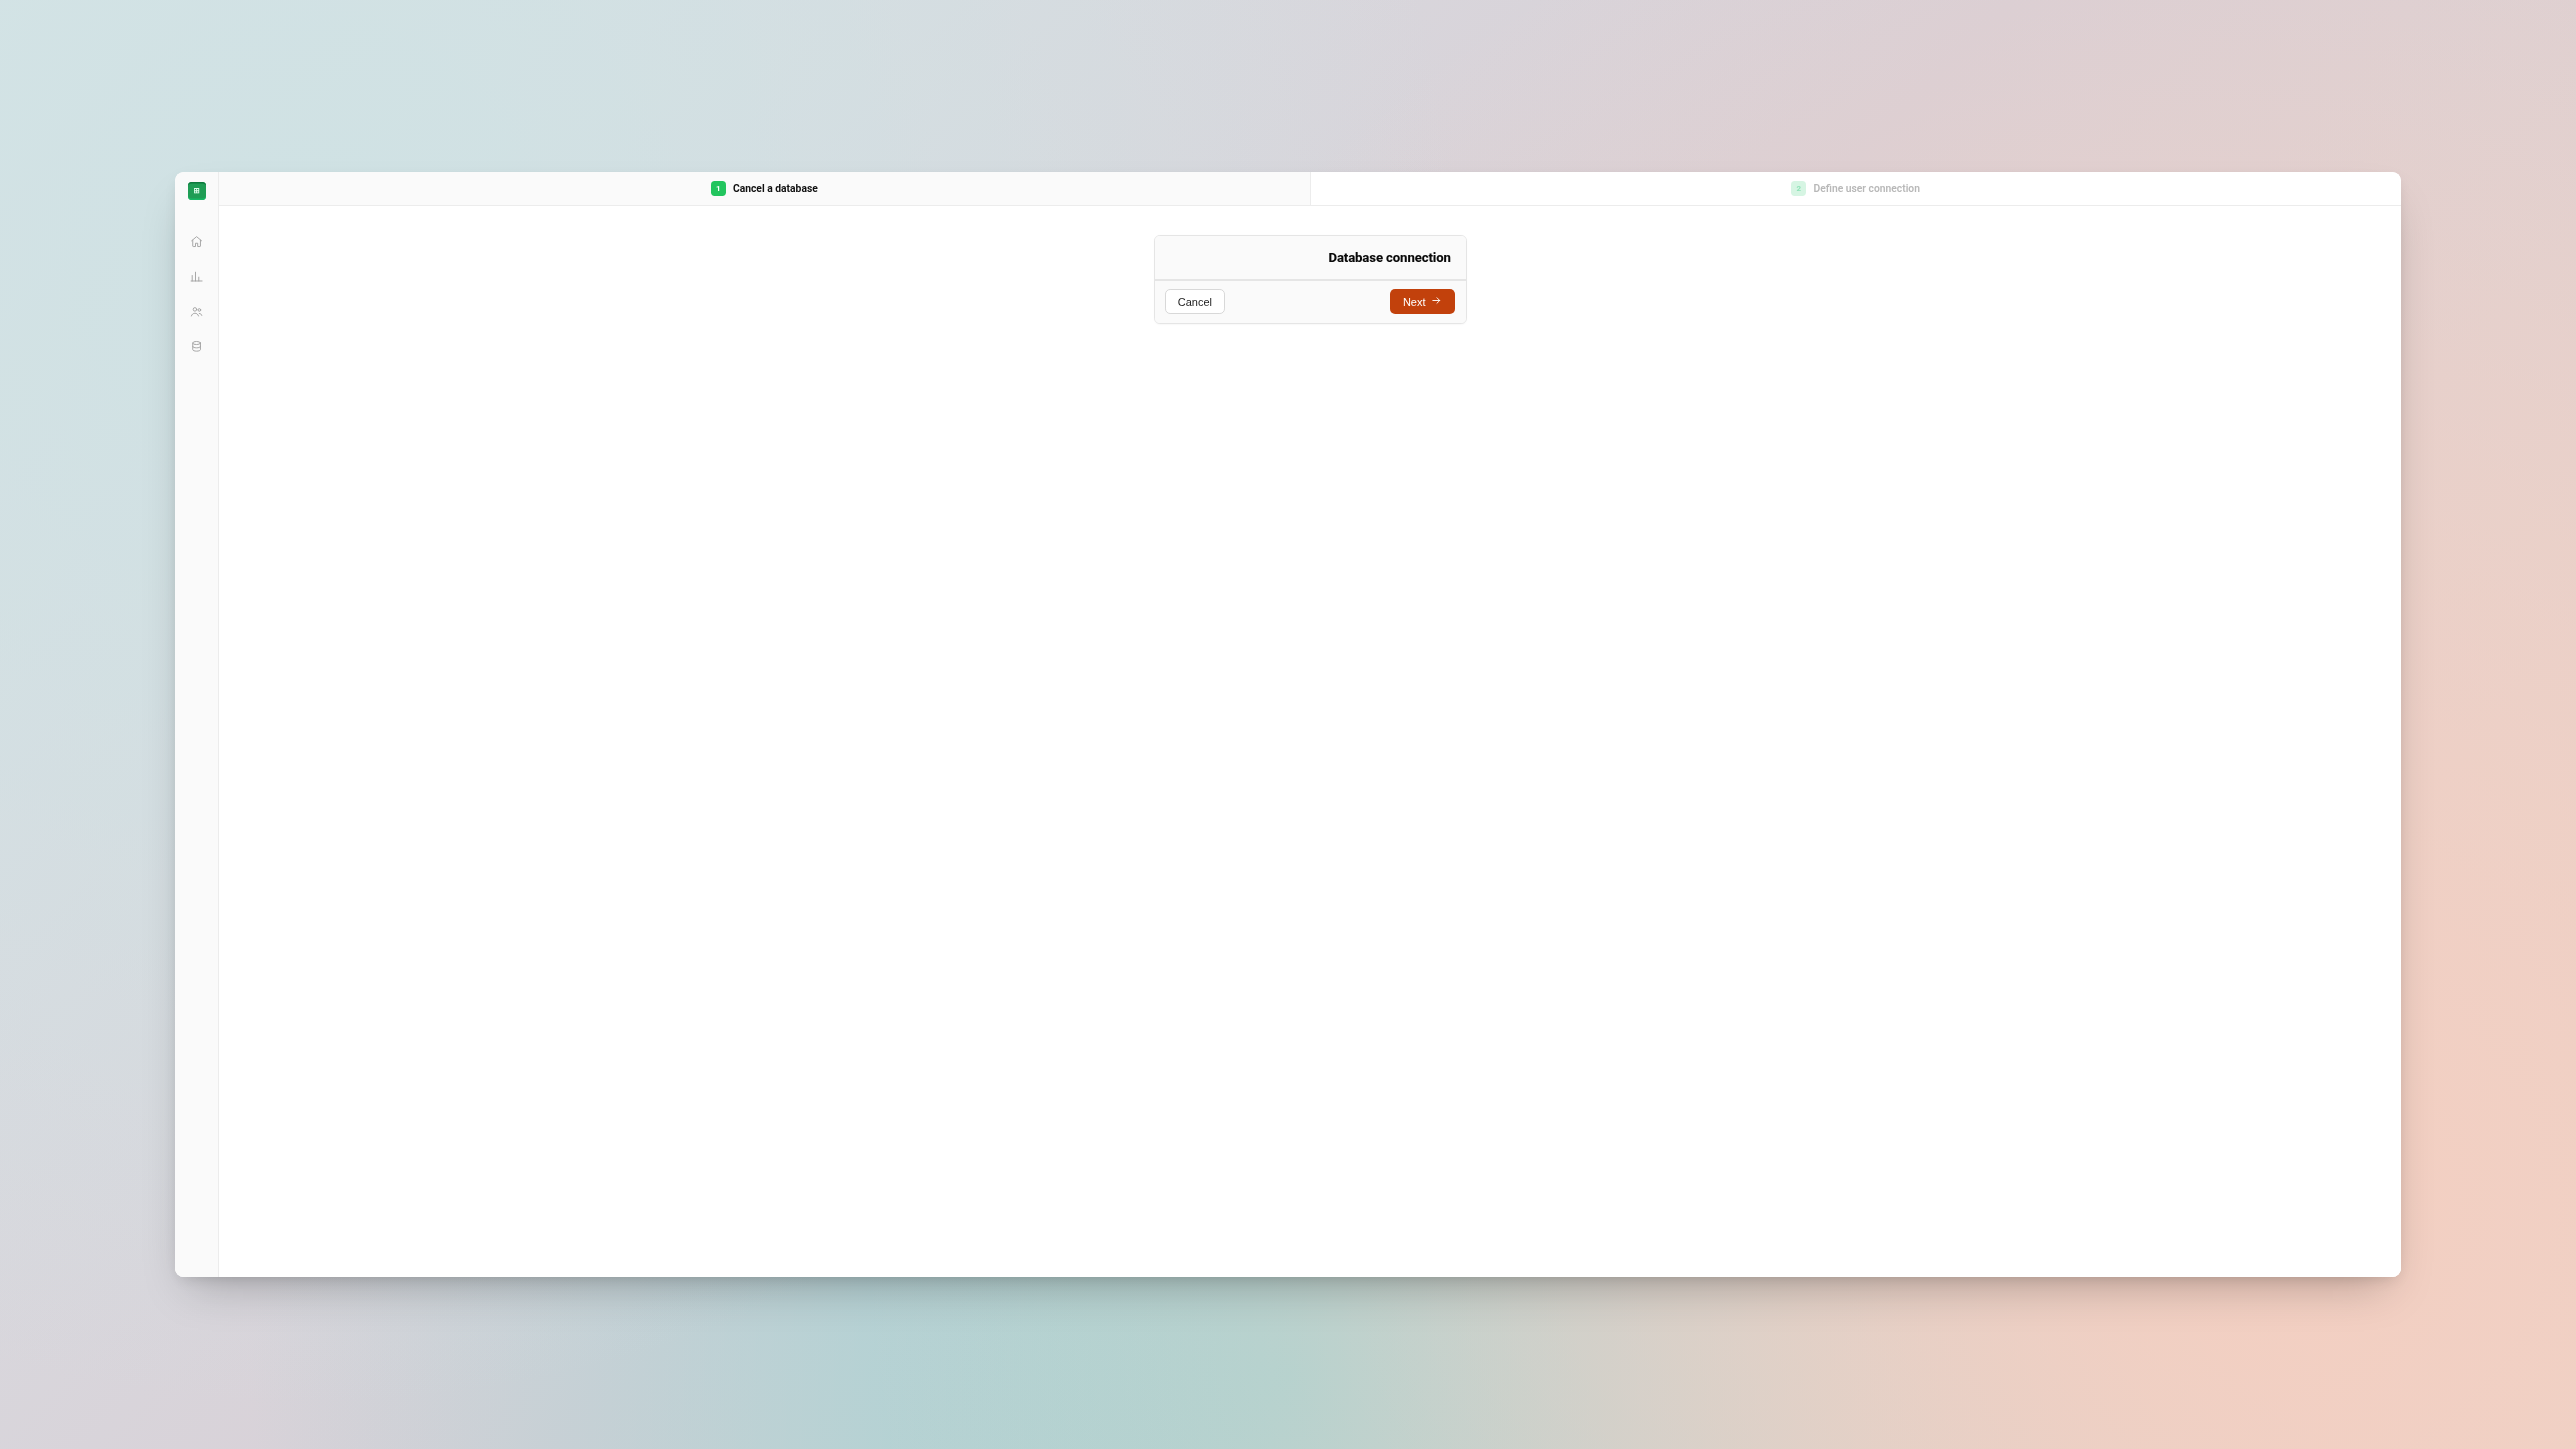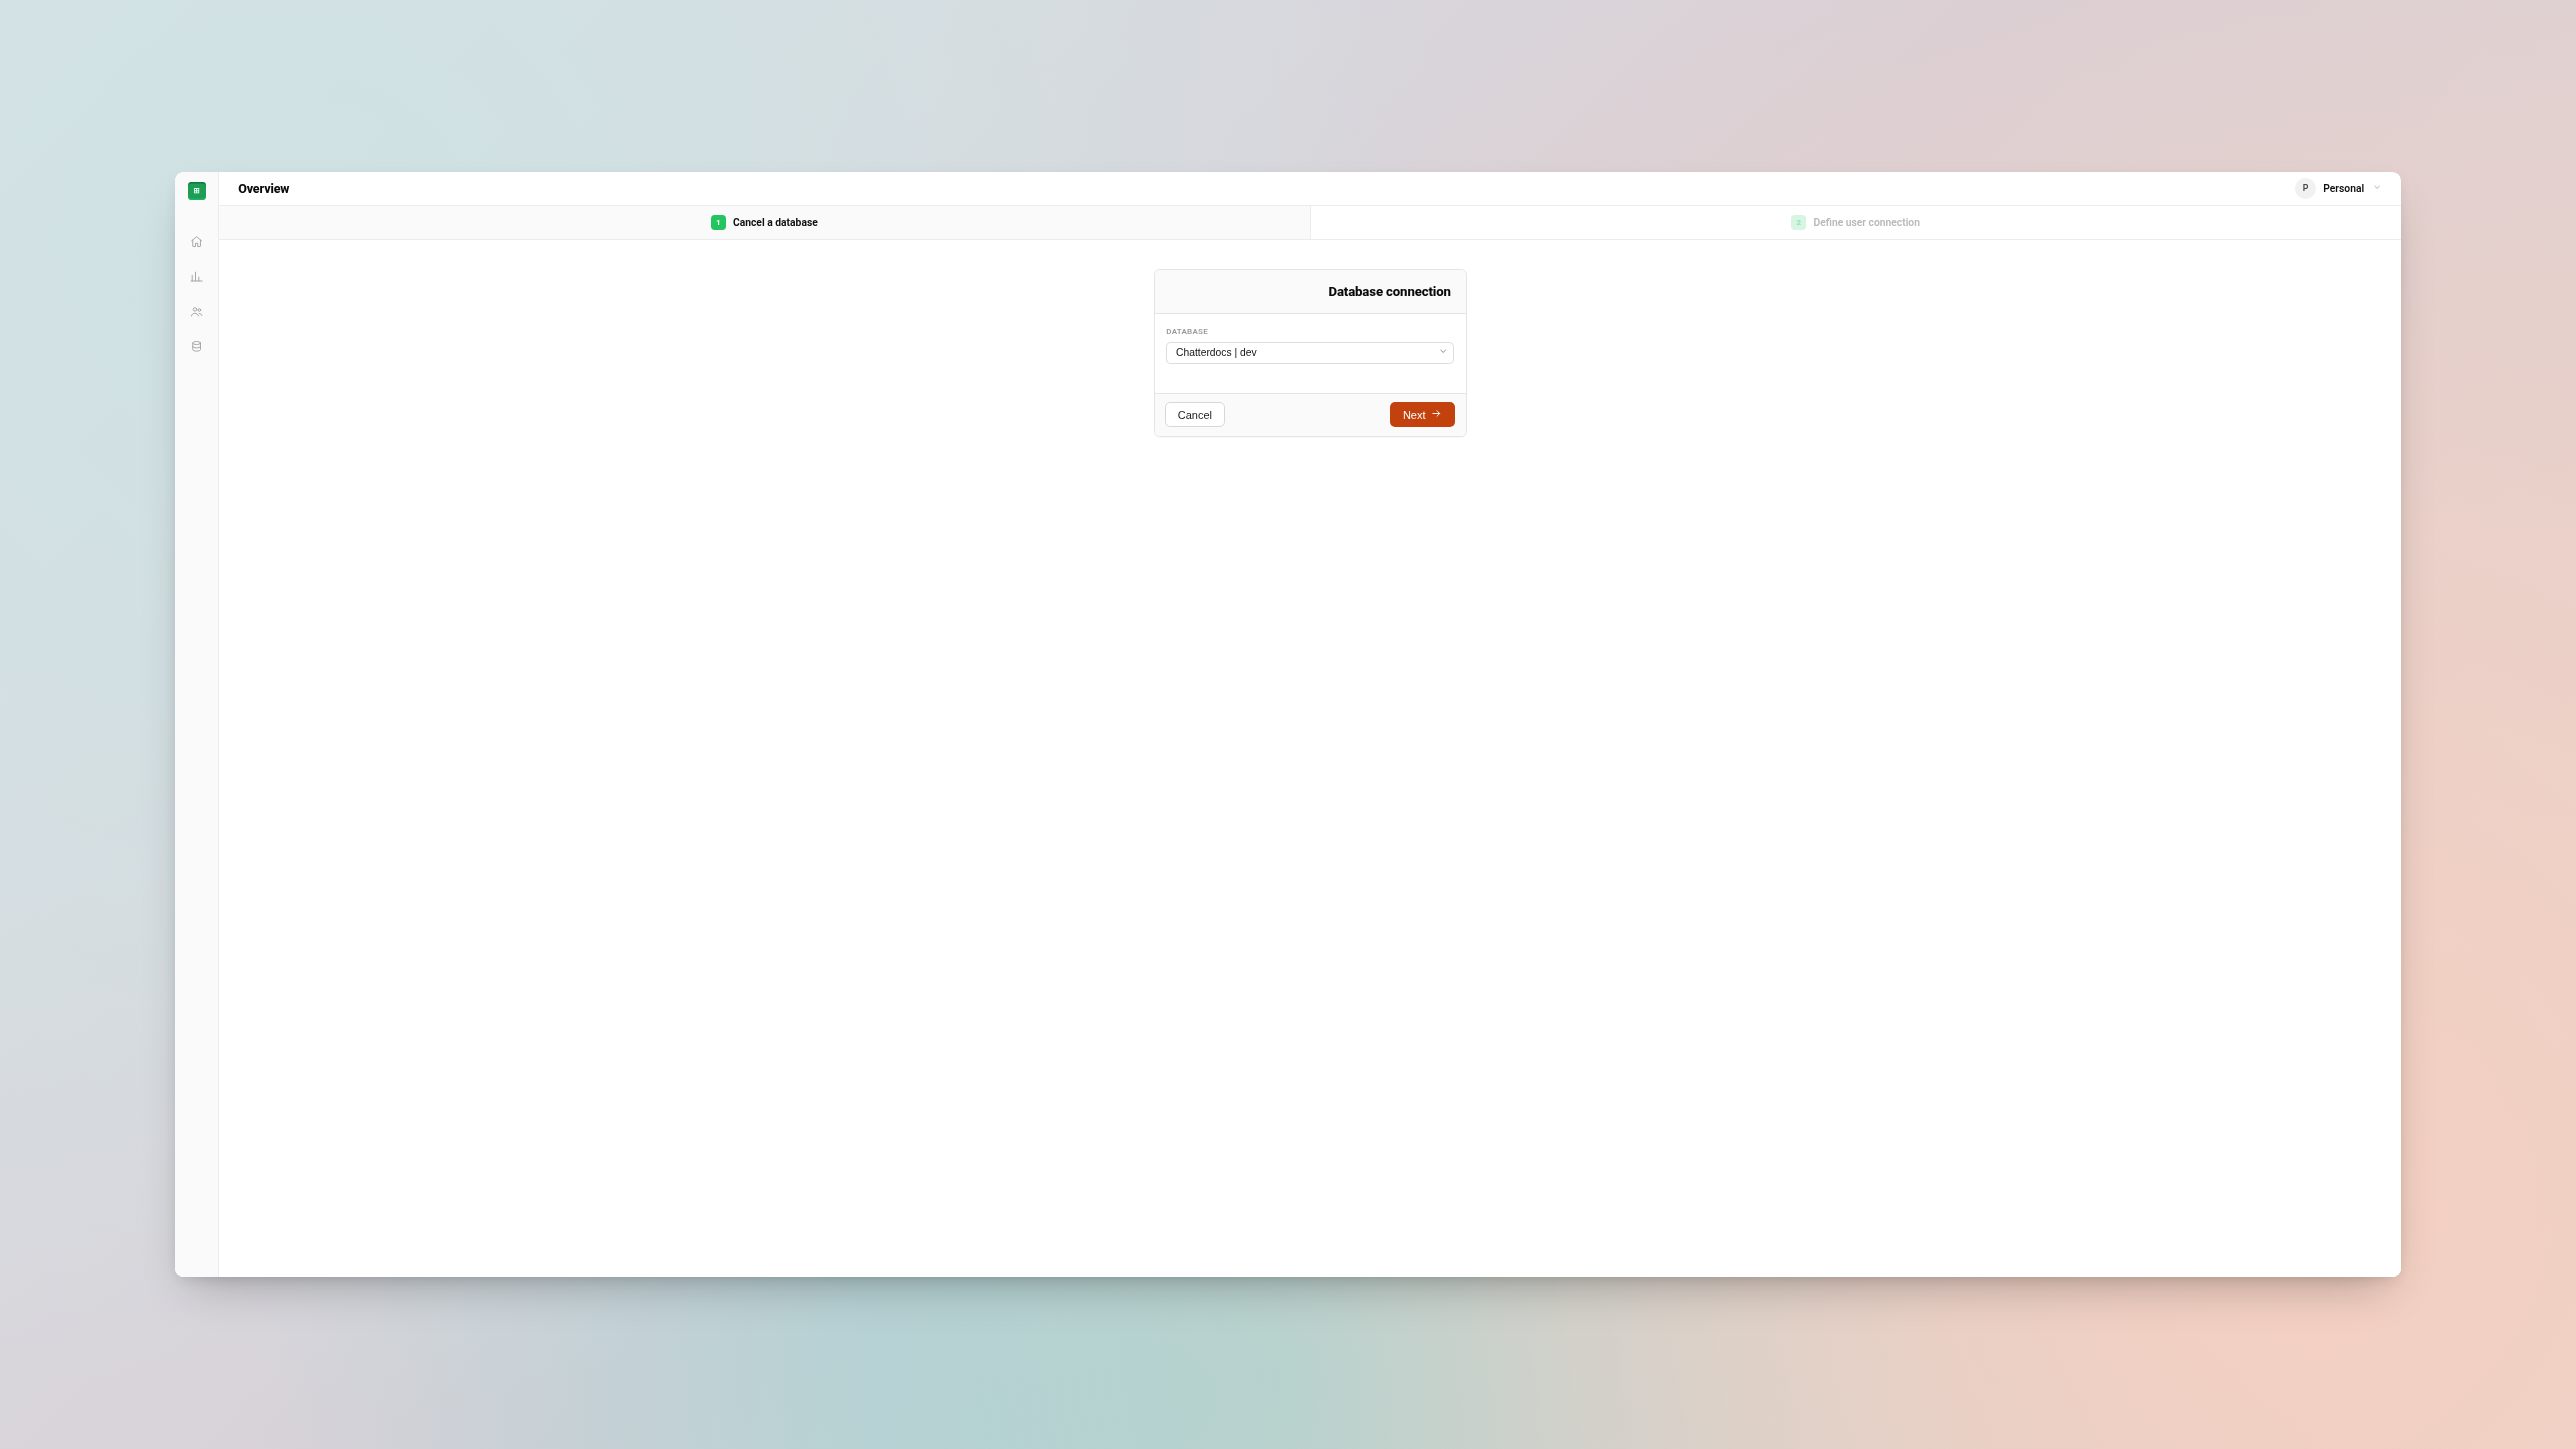--- a/index.html
+++ b/index.html
@@ -223,61 +223,36 @@
             <ellipse cx="12" cy="5.5" rx="7" ry="2.8"></ellipse>
             <path d="M5 5.5v6c0 1.55 3.13 2.8 7 2.8s7-1.25 7-2.8v-6"></path>
             <path d="M5 11.5v6c0 1.55 3.13 2.8 7 2.8s7-1.25 7-2.8v-6"></path>
           </svg>
       </span>
     </div>
   </aside>
 
   <div class="main">
 
-    <div class="topbar">
-      <h1 class="page-title">Overview</h1>
-      <div class="account">
-        <span class="avatar">P</span>
-        <span>Personal</span>
-        <span class="chev">
-          <svg viewBox="0 0 24 24">
-              <polyline points="6 9 12 15 18 9"></polyline>
-            </svg>
-        </span>
-      </div>
-    </div>
 
     <div class="stepper">
       <div class="step step-active">
         <span class="step-badge">1</span>
         <span>Cancel a database</span>
       </div>
       <div class="step step-inactive">
         <span class="step-badge">2</span>
         <span>Define user connection</span>
       </div>
     </div>
 
     <div class="content">
       <div class="card">
         <div class="card-header">
           <h2 class="card-title">Database connection</h2>
-        </div>
-        <div class="card-body">
-          <div class="field-label">DATABASE</div>
-          <div class="select">
-            <select>
-              <option>Chatterdocs | dev</option>
-            </select>
-            <span class="select-chevron">
-              <svg viewBox="0 0 24 24">
-                  <polyline points="6 9 12 15 18 9"></polyline>
-                </svg>
-            </span>
-          </div>
         </div>
         <div class="card-footer">
           <button class="btn btn-secondary">
             <span>Cancel</span>
           </button>
           <button class="btn btn-primary">
             <span>Next</span>
             <span>
               <svg viewBox="0 0 24 24">
                   <line x1="4" y1="12" x2="19" y2="12"></line>

